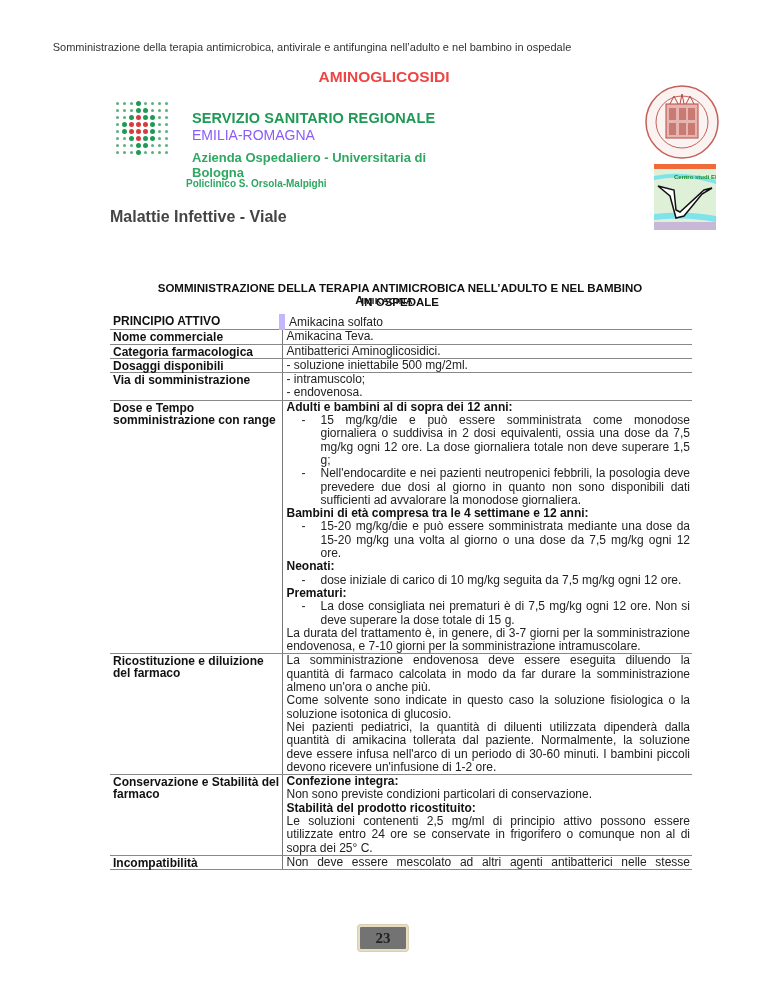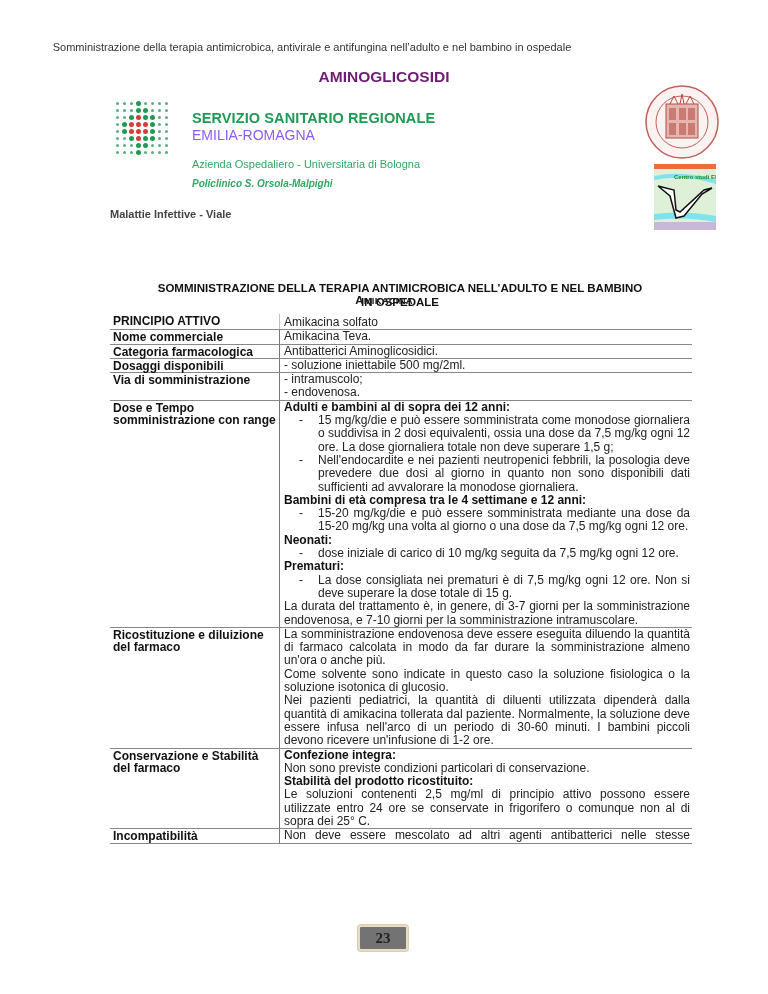--- a/index.html
+++ b/index.html
@@ -1,46 +1,46 @@
 <!DOCTYPE html>
 <html><head>
 <meta charset="utf-8">
 <style>
   html, body { margin: 0; padding: 0; background: #ffffff; }
   body { width: 768px; height: 994px; position: relative; overflow: hidden;
          font-family: "Liberation Sans", sans-serif; color: #1a1a1a; }
   .running-header { position: absolute; top: 41px; left: 0; width: 624px; text-align: center;
          font-size: 11px; color: #333; }
   .section-title { position: absolute; top: 68px; left: 0; width: 768px; text-align: center;
-         font-size: 15.5px; font-weight: bold; color: #701a75; }
+         font-size: 15.5px; font-weight: bold; color: #ef4444; }
   .logo-ssr { position: absolute; left: 110px; top: 96px; width: 360px; height: 110px; }
   .dotgrid { position: absolute; left: 4px; top: 4px; display: grid;
          grid-template-columns: repeat(8, 7px); grid-auto-rows: 7px; }
   .dot { width: 3px; height: 3px; border-radius: 50%; background: #5aaf7d; margin: 2px; }
   .dot.big { width: 5px; height: 5px; margin: 1px; background: #1f9a55; }
   .dot.red { width: 5px; height: 5px; margin: 1px; background: #d93a3a; }
   .ssr-l1 { position: absolute; left: 82px; top: 14px; font-size: 14.5px; font-weight: bold; color: #1f9a55; letter-spacing: 0.1px; }
   .ssr-l2 { position: absolute; left: 82px; top: 31px; font-size: 14px; color: #8b5cf6; }
-  .ssr-l3 { position: absolute; left: 82px; top: 62px; font-size: 11px; font-weight: normal; color: #2fa862; }
-  .ssr-l4 { position: absolute; left: 82px; top: 82px; font-size: 10px; font-weight: bold; color: #2fa862; font-style: italic; }
+  .ssr-l3 { position: absolute; left: 82px; top: 54px; font-size: 13px; font-weight: bold; color: #2fa862; }
+  .ssr-l4 { position: absolute; left: 76px; top: 82px; font-size: 10px; font-weight: bold; color: #2fa862; }
   .seal { position: absolute; left: 644px; top: 84px; width: 76px; height: 76px; }
   .cesm-logo { position: absolute; left: 654px; top: 164px; width: 62px; height: 66px; }
-  .dept { position: absolute; left: 110px; top: 208px; font-size: 11px; font-weight: bold; color: #444; }
+  .dept { position: absolute; left: 110px; top: 208px; font-size: 16px; font-weight: bold; color: #444; }
   .doc-title { position: absolute; left: 110px; top: 250px; width: 580px; text-align: center;
          font-size: 11.5px; font-weight: bold; color: #111; line-height: 14px; margin-top: 31px; }
   .drug-name { position: absolute; left: 0; top: 294px; width: 768px; text-align: center;
          font-size: 9.5px; font-weight: bold; letter-spacing: 0.2px; }
   .drug-name .cap { font-size: 11.5px; }
 
   table.sheet { position: absolute; left: 110px; top: 314px; width: 582px; border-collapse: collapse; }
   table.sheet td { vertical-align: top; padding: 0 2px 0 3px; font-size: 12px; line-height: 13.3px; }
   table.sheet td.lbl { width: 164px; font-size: 12px; font-weight: bold; color: #111; line-height: 12px; padding-top: 1px; }
   table.sheet td.val { border-left: 1.5px solid #777; padding-left: 4px; color: #222; text-align: justify; }
   table.sheet tr.rule td { border-bottom: 1.5px solid #888; }
-  table.sheet tr.first td.val { border-left: 1px solid #c4b5fd; }
+  table.sheet tr.first td.val { border-left: 6px solid #c4b5fd; }
   .b { font-weight: bold; color: #111; }
   .dash { display: flex; }
   .dash .m { width: 34px; flex: 0 0 34px; text-align: center; }
   .dash .t { flex: 1; text-align: justify; }
   .page-num { position: absolute; left: 358px; top: 925px; width: 46px; height: 22px;
          background: #737373; border: 2px solid #e6ddc2; border-radius: 3px; box-shadow: 0 0 0 1px #d9cfb0;
          text-align: center; font-family: "Liberation Serif", serif; font-weight: bold; font-size: 15px; line-height: 22px; color: #222; }
 </style>
 </head>
 <body>

